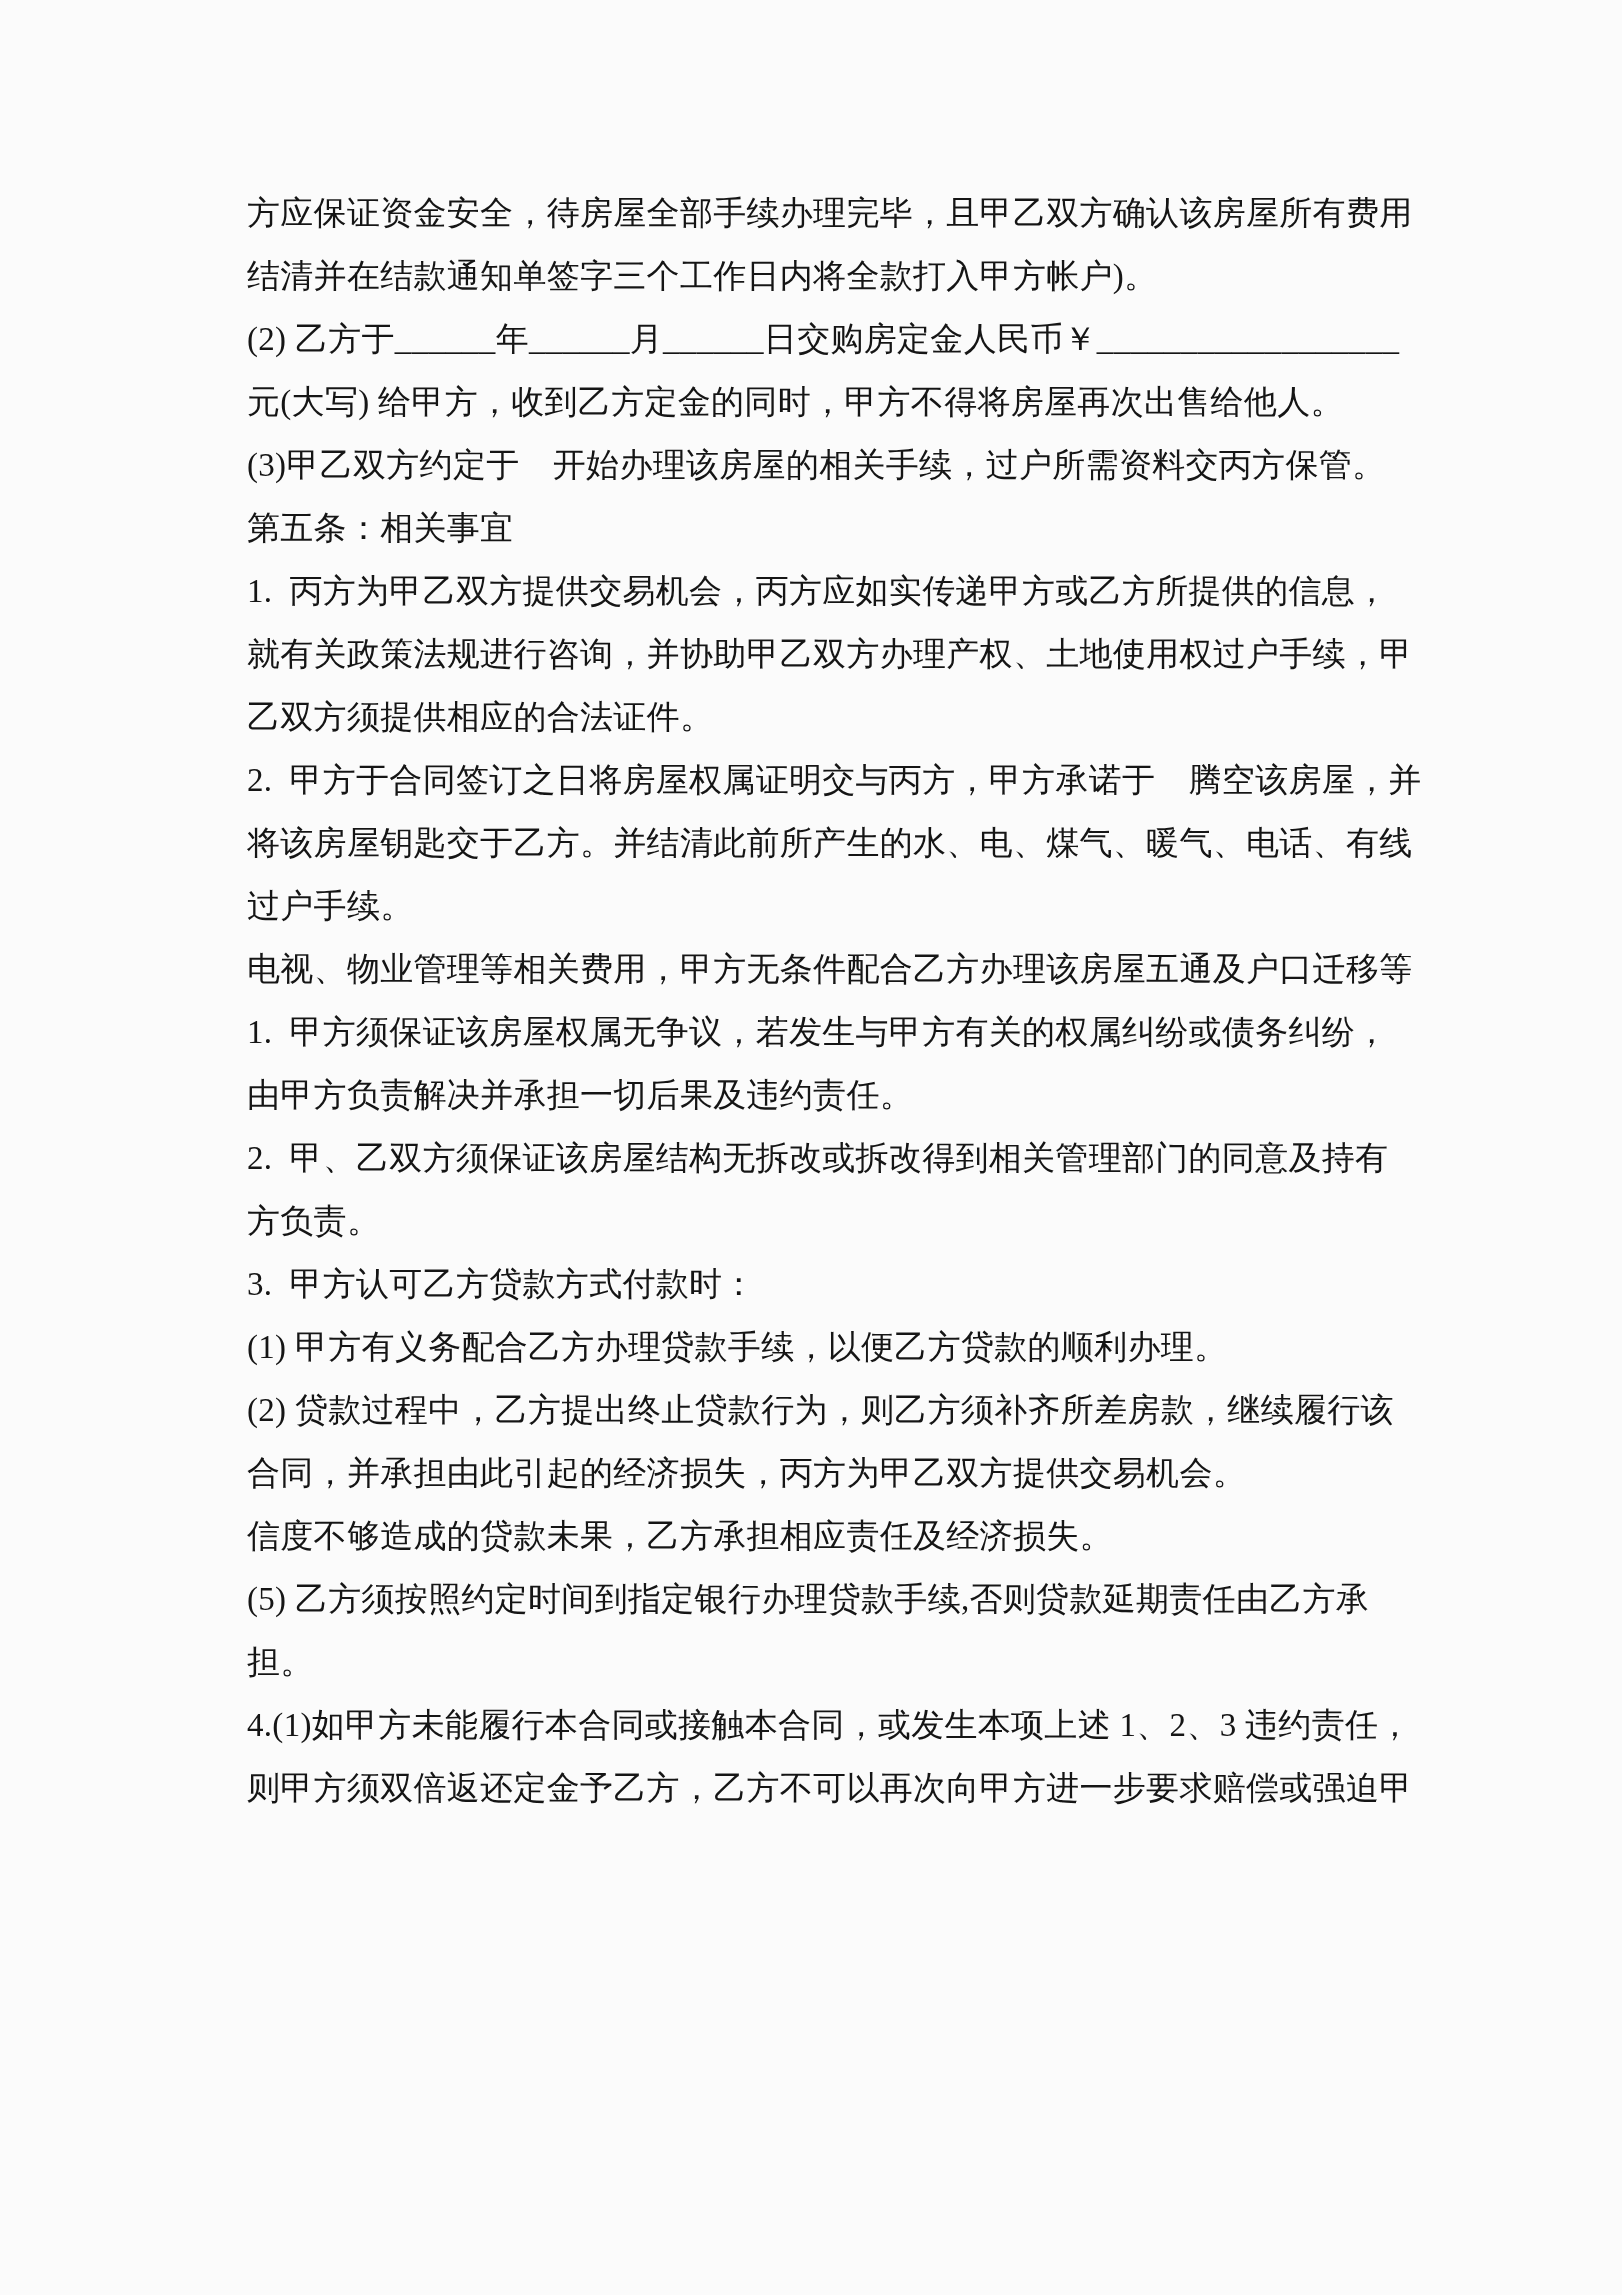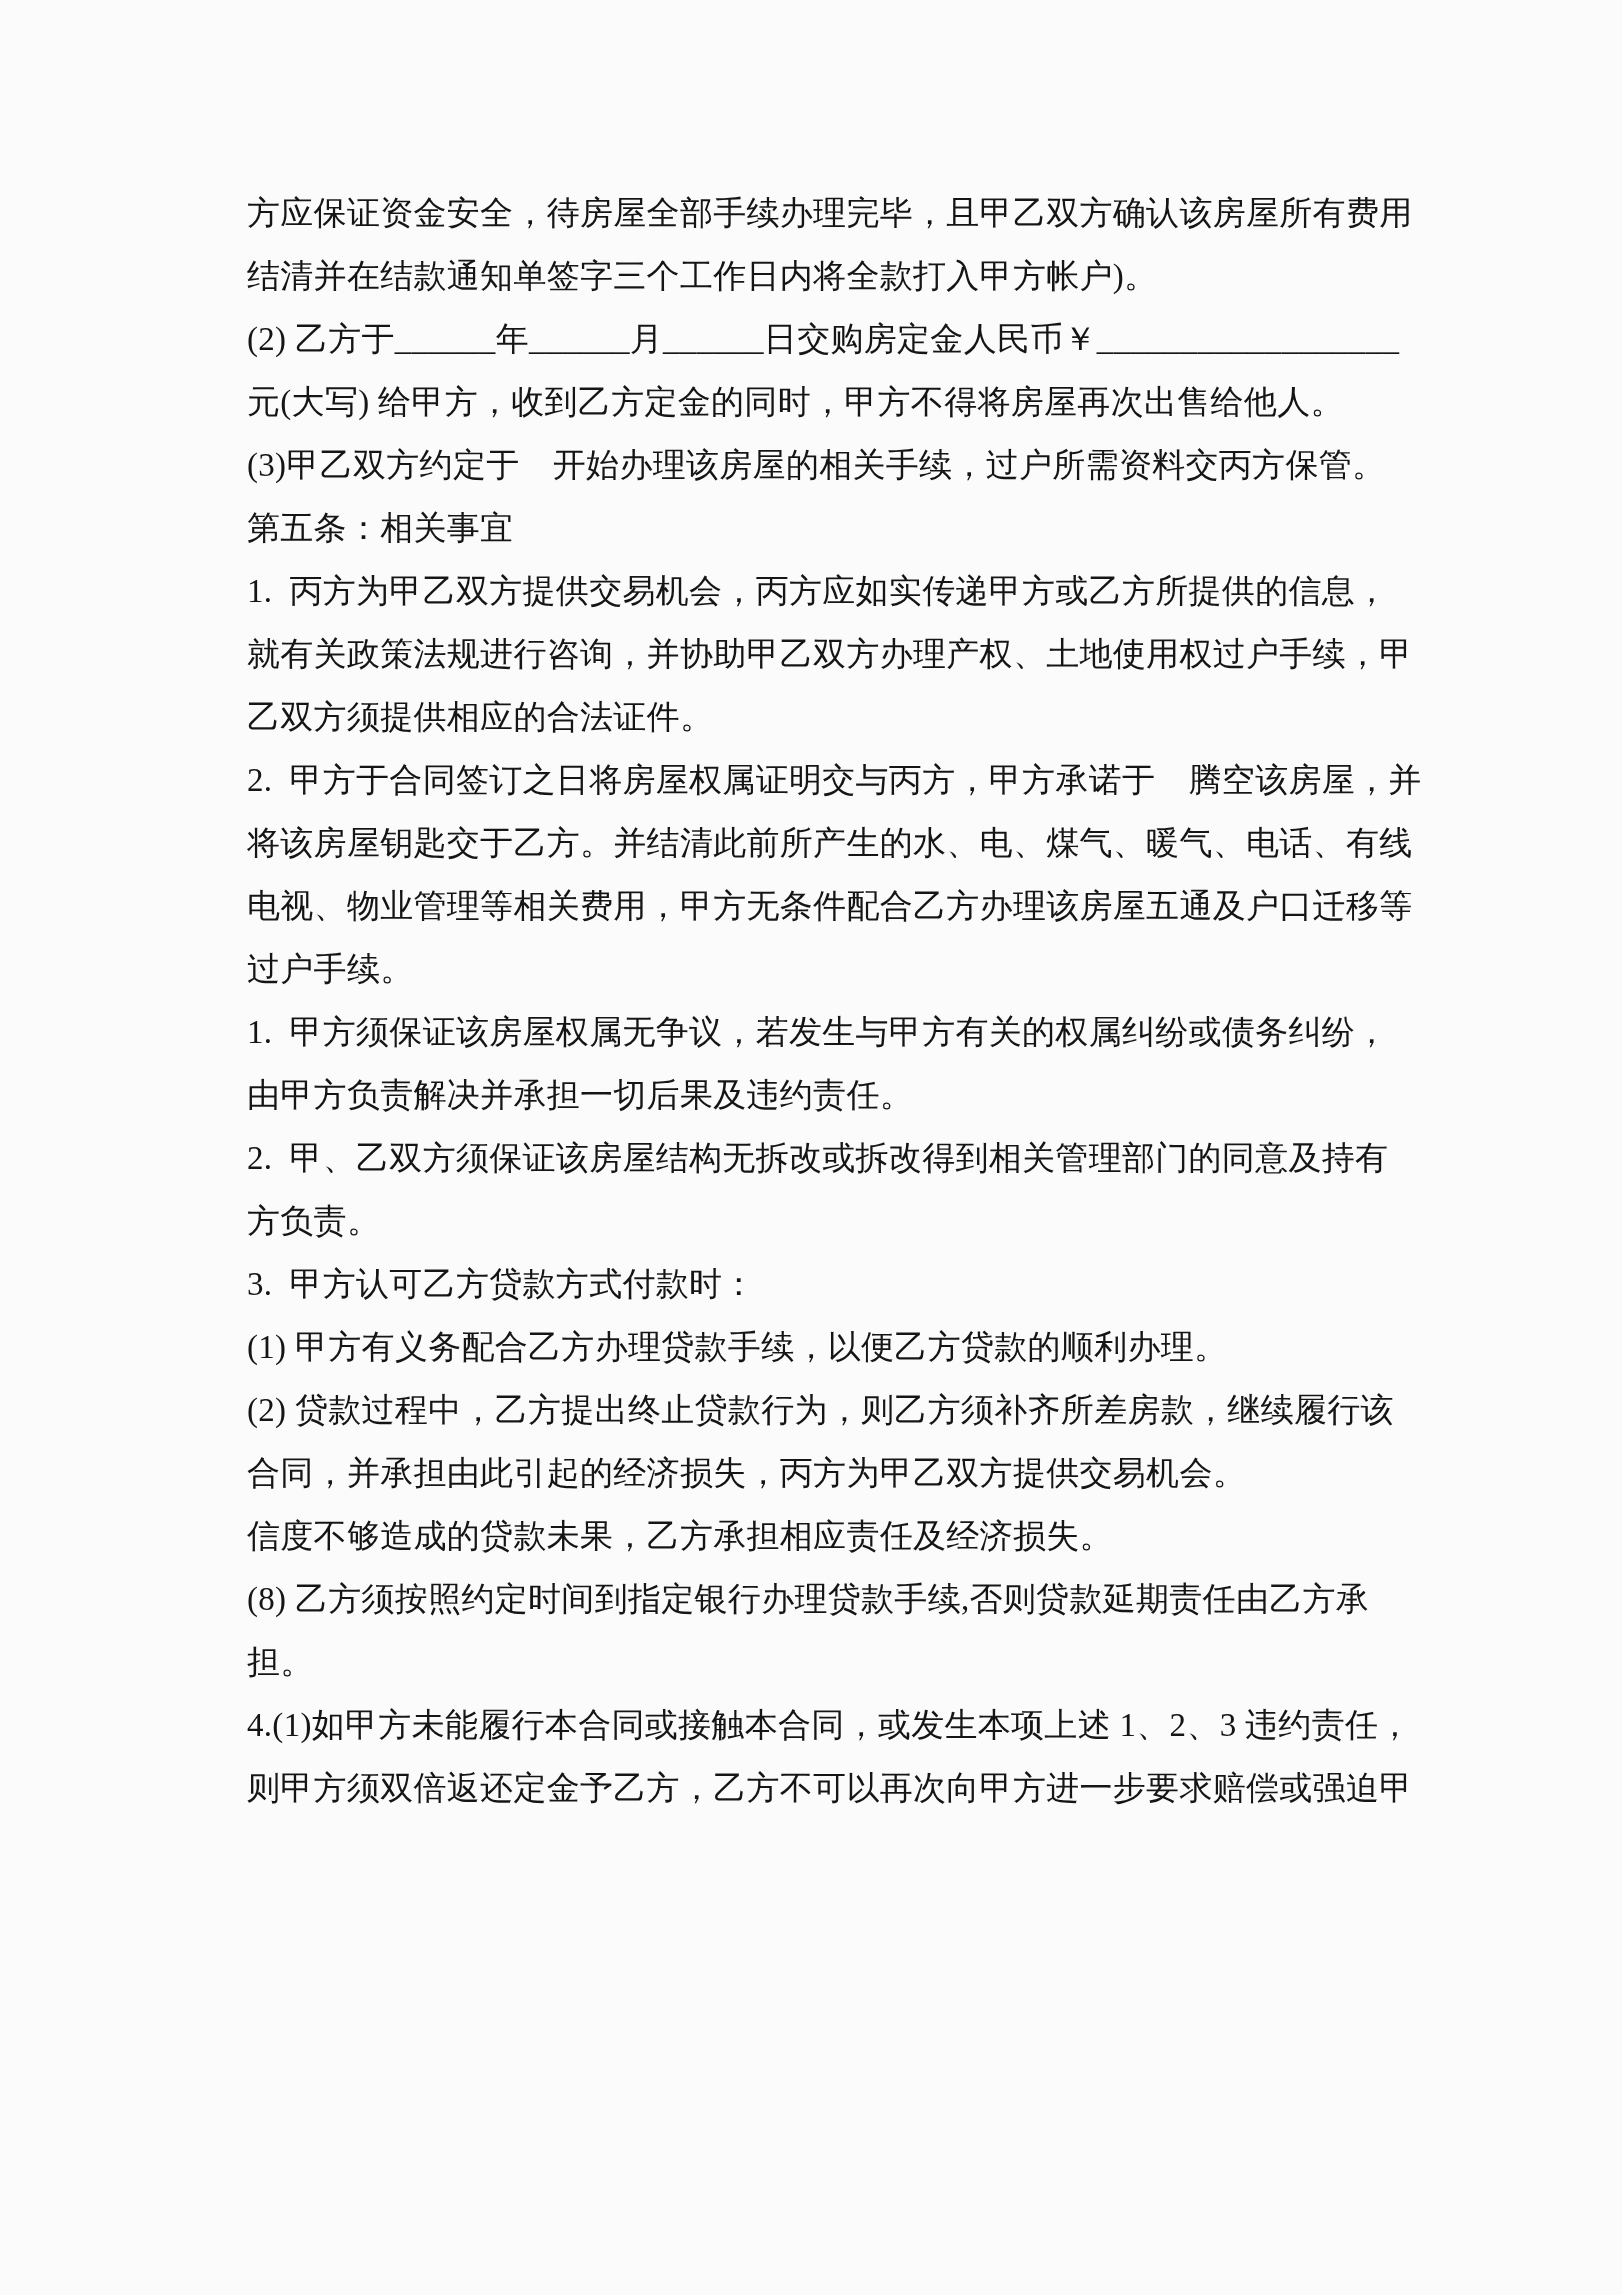--- a/index.html
+++ b/index.html
@@ -43,30 +43,30 @@
     <div class="text-line">结清并在结款通知单签字三个工作日内将全款打入甲方帐户)。</div>
     <div class="text-line">(2) 乙方于______年______月______日交购房定金人民币￥__________________</div>
     <div class="text-line">元(大写) 给甲方，收到乙方定金的同时，甲方不得将房屋再次出售给他人。</div>
     <div class="text-line">(3)甲乙双方约定于　开始办理该房屋的相关手续，过户所需资料交丙方保管。</div>
     <div class="text-line">第五条：相关事宜</div>
     <div class="text-line">1.  丙方为甲乙双方提供交易机会，丙方应如实传递甲方或乙方所提供的信息，</div>
     <div class="text-line">就有关政策法规进行咨询，并协助甲乙双方办理产权、土地使用权过户手续，甲</div>
     <div class="text-line">乙双方须提供相应的合法证件。</div>
     <div class="text-line">2.  甲方于合同签订之日将房屋权属证明交与丙方，甲方承诺于　腾空该房屋，并</div>
     <div class="text-line">将该房屋钥匙交于乙方。并结清此前所产生的水、电、煤气、暖气、电话、有线</div>
+    <div class="text-line">过户手续。</div>
     <div class="text-line">电视、物业管理等相关费用，甲方无条件配合乙方办理该房屋五通及户口迁移等</div>
-    <div class="text-line">过户手续。</div>
     <div class="text-line">1.  甲方须保证该房屋权属无争议，若发生与甲方有关的权属纠纷或债务纠纷，</div>
     <div class="text-line">由甲方负责解决并承担一切后果及违约责任。</div>
     <div class="text-line">2.  甲、乙双方须保证该房屋结构无拆改或拆改得到相关管理部门的同意及持有</div>
     <div class="text-line">方负责。</div>
     <div class="text-line">3.  甲方认可乙方贷款方式付款时：</div>
     <div class="text-line">(1) 甲方有义务配合乙方办理贷款手续，以便乙方贷款的顺利办理。</div>
     <div class="text-line">(2) 贷款过程中，乙方提出终止贷款行为，则乙方须补齐所差房款，继续履行该</div>
     <div class="text-line">合同，并承担由此引起的经济损失，丙方为甲乙双方提供交易机会。</div>
     <div class="text-line">信度不够造成的贷款未果，乙方承担相应责任及经济损失。</div>
-    <div class="text-line">(8) 乙方须按照约定时间到指定银行办理贷款手续,否则贷款延期责任由乙方承</div>
+    <div class="text-line">(5) 乙方须按照约定时间到指定银行办理贷款手续,否则贷款延期责任由乙方承</div>
     <div class="text-line">担。</div>
     <div class="text-line">4.(1)如甲方未能履行本合同或接触本合同，或发生本项上述 1、2、3 违约责任，</div>
     <div class="text-line">则甲方须双倍返还定金予乙方，乙方不可以再次向甲方进一步要求赔偿或强迫甲</div>
   </div>
 </div>
 
 
 </body></html>

